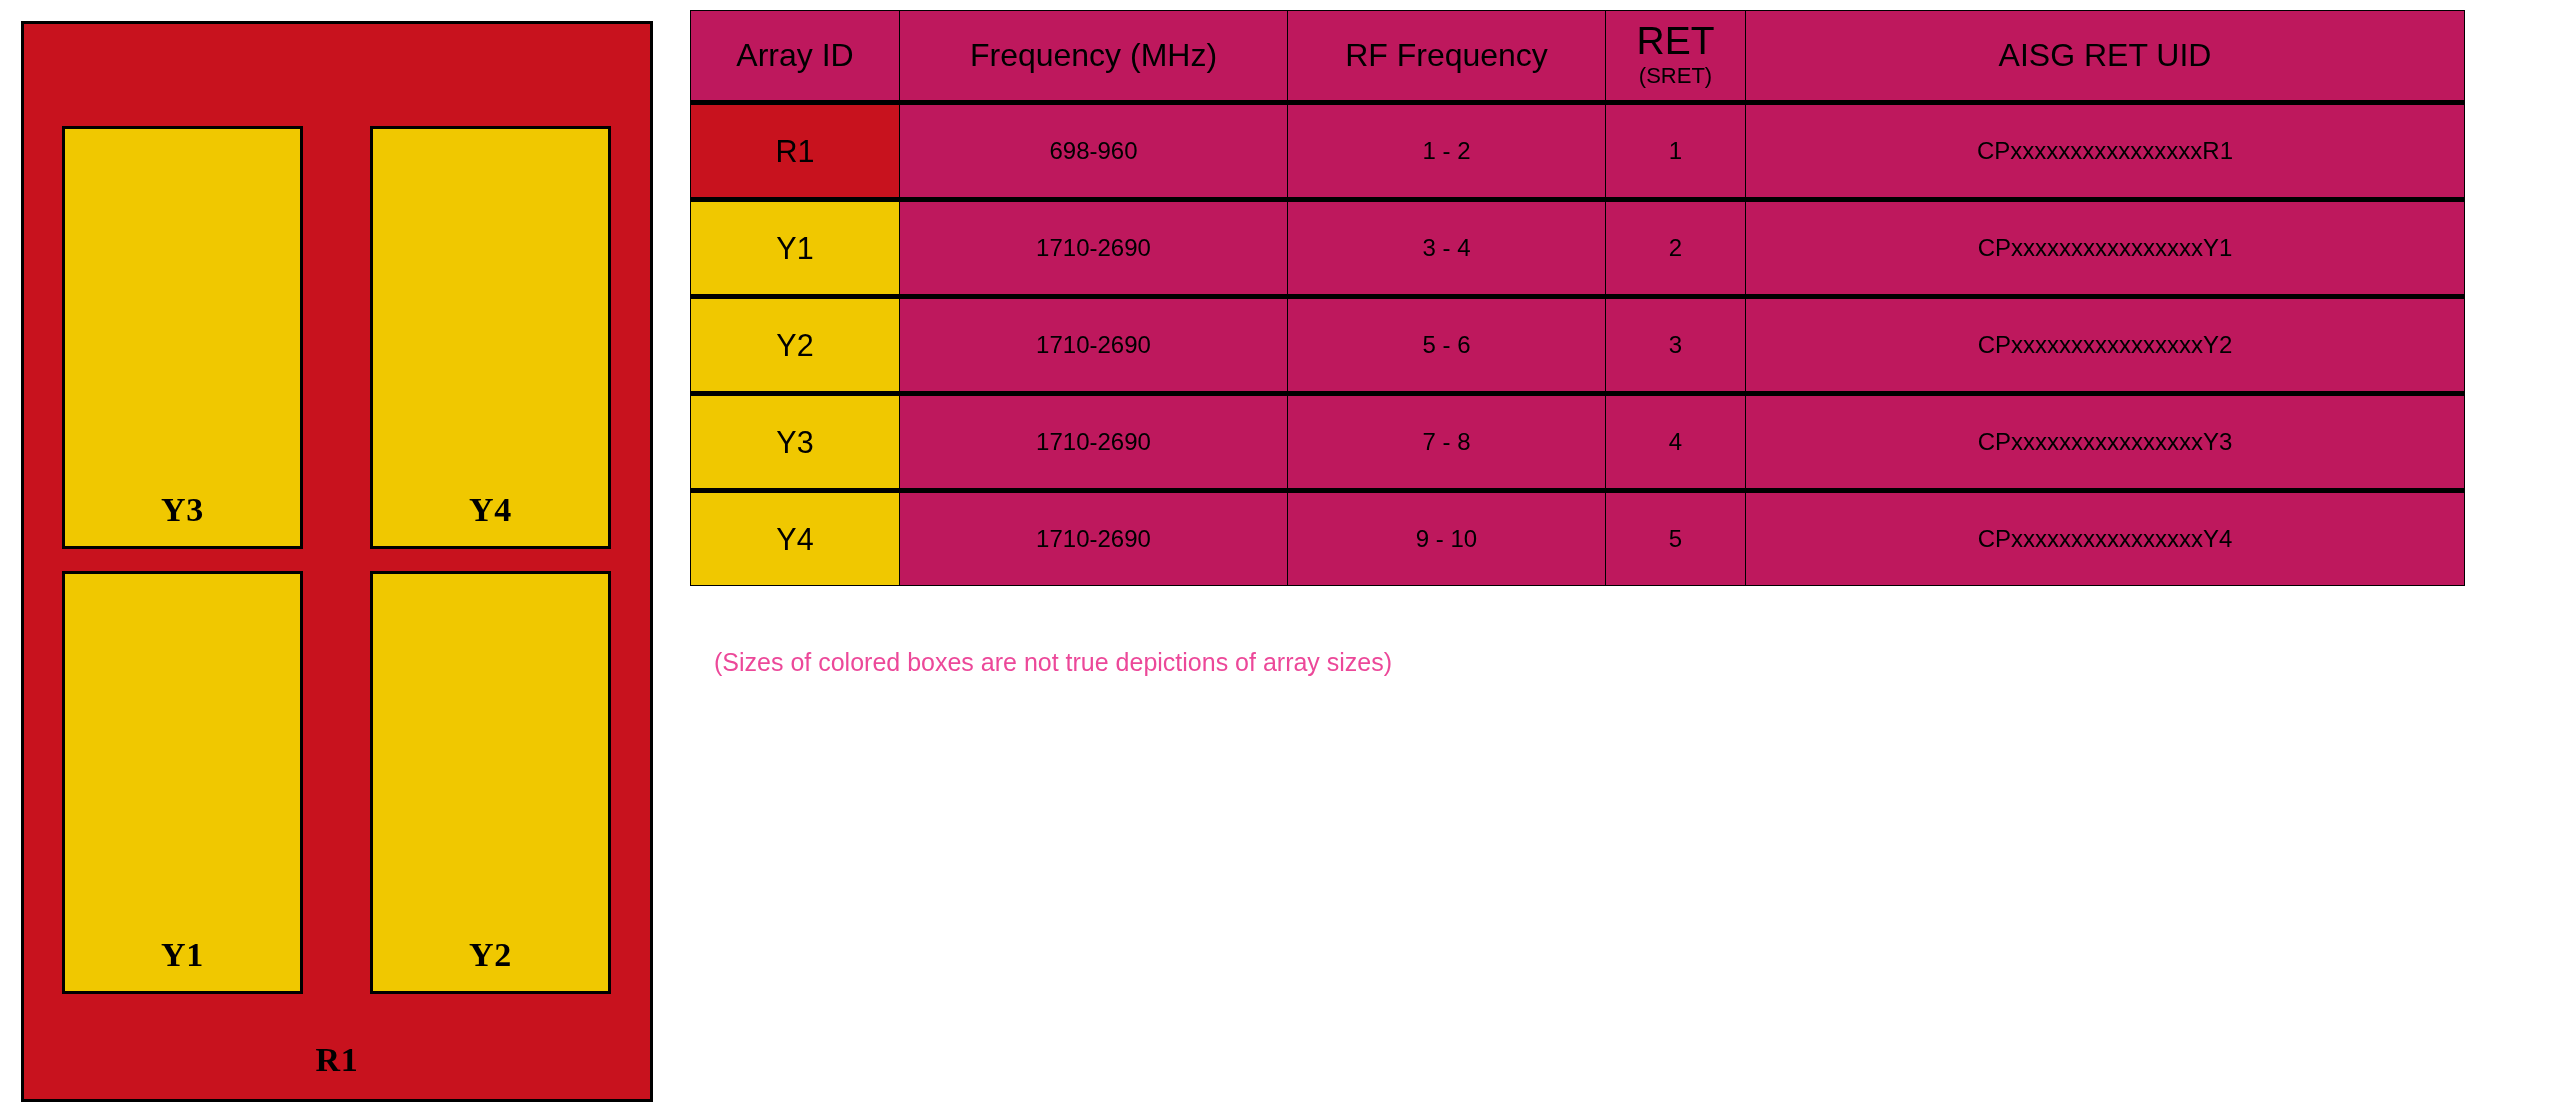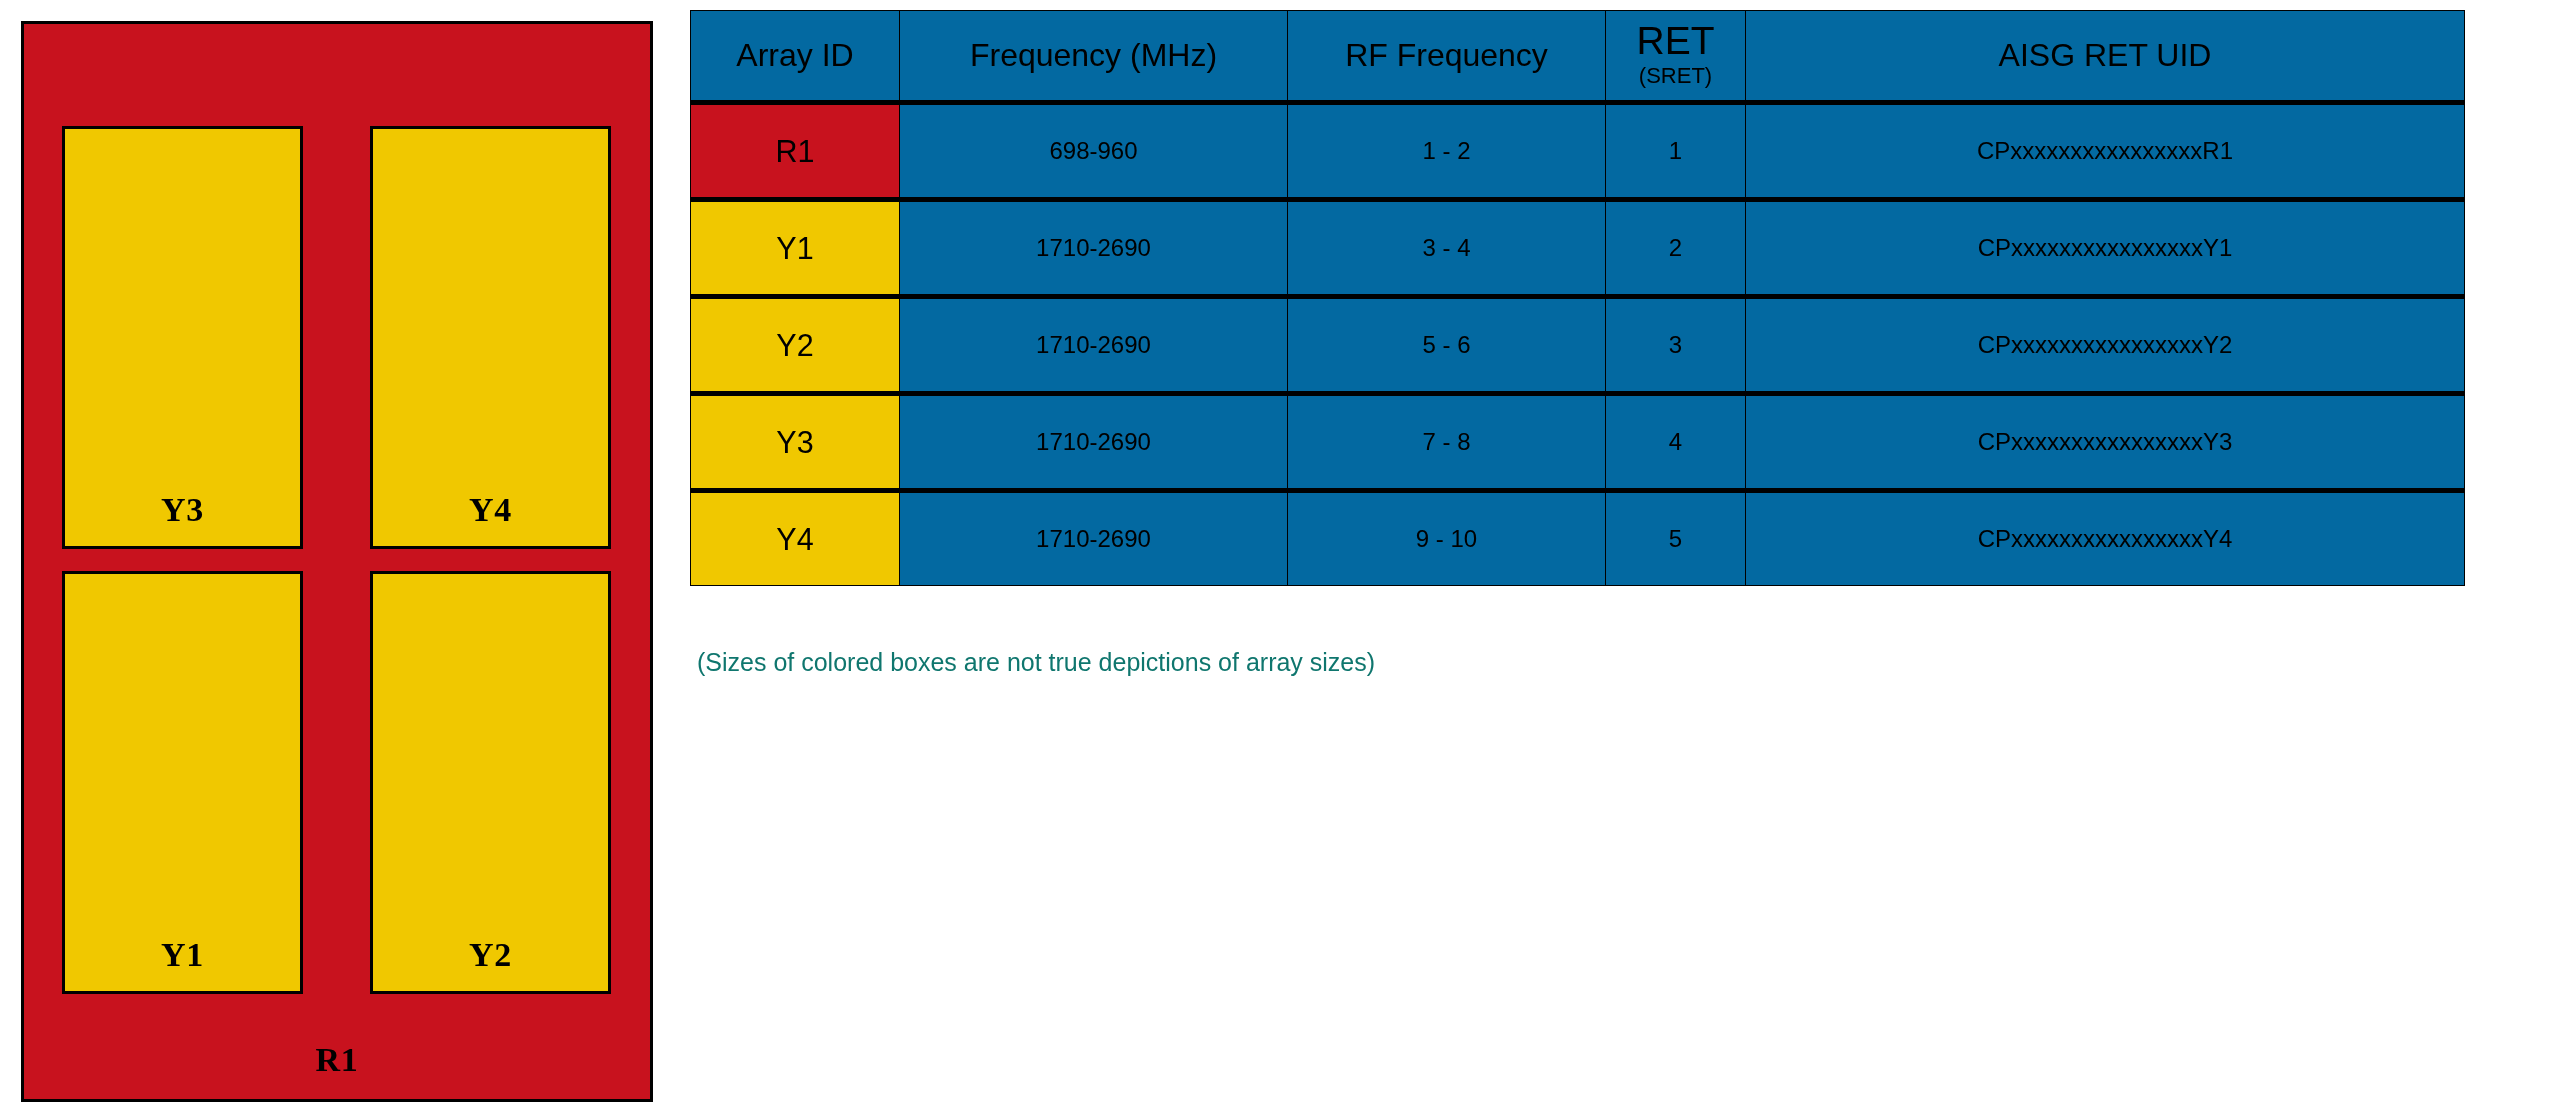--- a/index.html
+++ b/index.html
@@ -57,21 +57,21 @@
     letter-spacing:0.6px;
   }
 
   
   #array-table{
     position:absolute;
     left:690px; top:10px;
     width:1773px;
     border-collapse:collapse;
     table-layout:fixed;
-    background:#0369a1;
+    background:#be185d;
   }
   #array-table col.c-array{ width:209px; }
   #array-table col.c-freq { width:388px; }
   #array-table col.c-rf   { width:318px; }
   #array-table col.c-ret  { width:140px; }
   #array-table col.c-uid  { width:719px; }
 
   #array-table th,
   #array-table td{
     border:1.7px solid #000000;
@@ -100,23 +100,23 @@
   }
   .ret-head-main{ display:block; font-size:39px; line-height:1.06; }
   .ret-head-sub { display:block; font-size:22px; line-height:1.35; }
 
   td.fill-red{    background:var(--red); }
   td.fill-yellow{ background:var(--yellow); }
 
   
   #table-caption{
     position:absolute;
-    left:697px; top:648px;
+    left:714px; top:648px;
     font-size:25px;
-    color:#0f766e;
+    color:#ec4899;
     white-space:nowrap;
   }
 </style>
 </head>
 <body style="--red: #C8121E; --yellow: #F0C800; background: rgb(255, 255, 255);">
 
 <div id="antenna-diagram">
   <div class="panel-fill"></div>
 
   <div class="array-box" id="array-y3">

